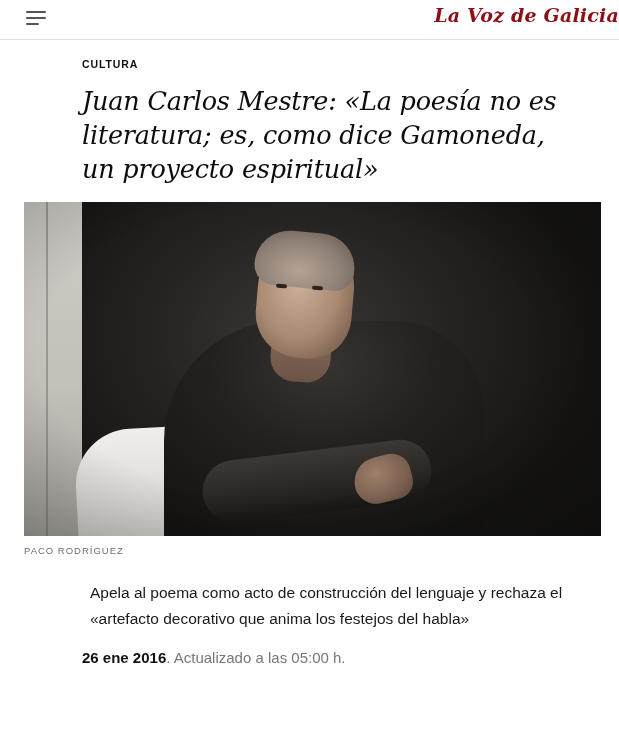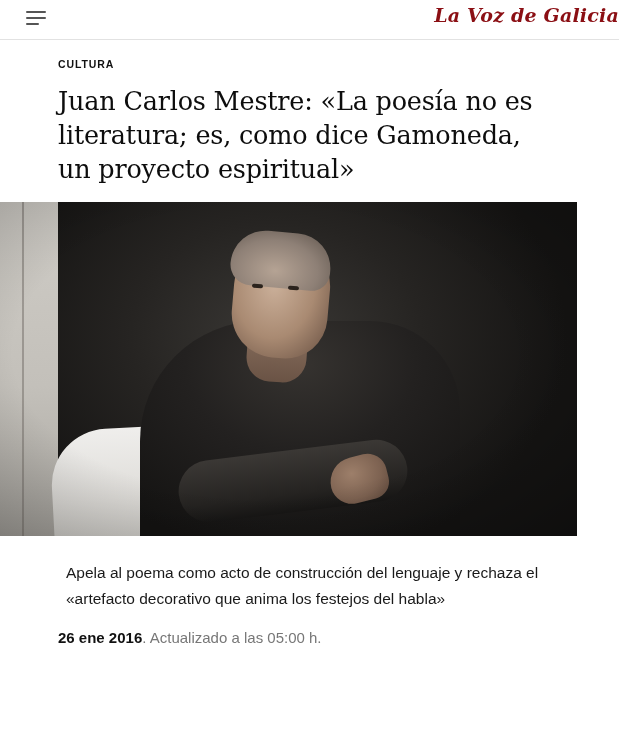--- a/index.html
+++ b/index.html
@@ -53,39 +53,40 @@
     font-size: 19px;
     letter-spacing: 0.2px;
     color: #8b0f14;
     font-weight: 700;
     font-style: italic;
     white-space: nowrap;
   }
 
   
   .article {
-    padding: 0 24px 0 58px;
+    padding: 0 24px 0 82px;
   }
   .kicker {
     margin-top: 18px;
     font-size: 10.5px;
     font-weight: 700;
     letter-spacing: 0.9px;
     color: #111;
     text-transform: uppercase;
   }
   .headline {
     margin: 14px 0 0 0;
     font-family: "DejaVu Serif", "Liberation Serif", serif;
     font-size: 25.5px;
     line-height: 1.34;
     font-weight: 400;
     color: #0d0d0d;
     letter-spacing: -0.2px;
     max-width: 500px;
+    font-style: italic;
   }
   .byline {
     margin-top: 22px;
     font-size: 10.5px;
     font-weight: 700;
     letter-spacing: 0.7px;
     color: #111;
     text-transform: uppercase;
   }
   .byline-sub {
@@ -279,20 +280,21 @@
       <div class="ph-body"></div>
       <div class="ph-arm"></div>
       <div class="ph-hand"></div>
       <div class="ph-neck"></div>
       <div class="ph-head"></div>
       <div class="ph-hair"></div>
       <div class="ph-eye-l"></div>
       <div class="ph-eye-r"></div>
       <div class="ph-vign"></div>
     </div>
+    <div class="photo-credit">PACO RODRÍGUEZ</div>
   </div>
 
   <p class="lede">Apela al poema como acto de construcción del lenguaje y rechaza el «artefacto decorativo que anima los festejos del habla»</p>
 
   <div class="dateline">
     <span class="date">26 ene 2016</span><span class="updated">. Actualizado a las 05:00 h.</span>
   </div>
 
 </div>
 

